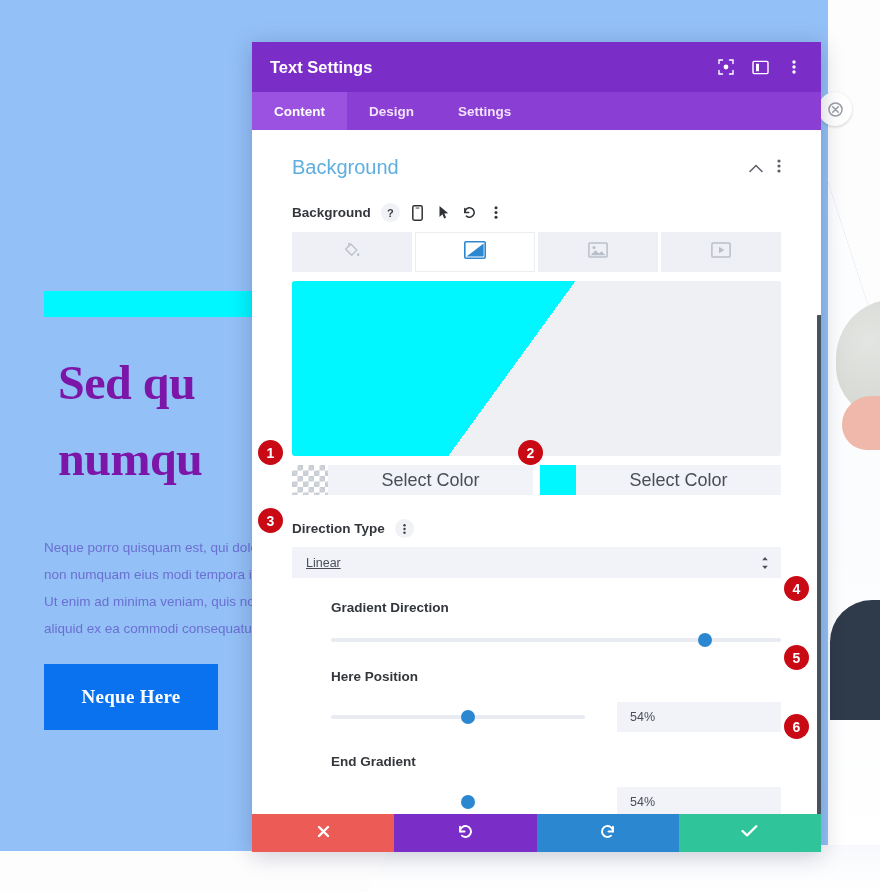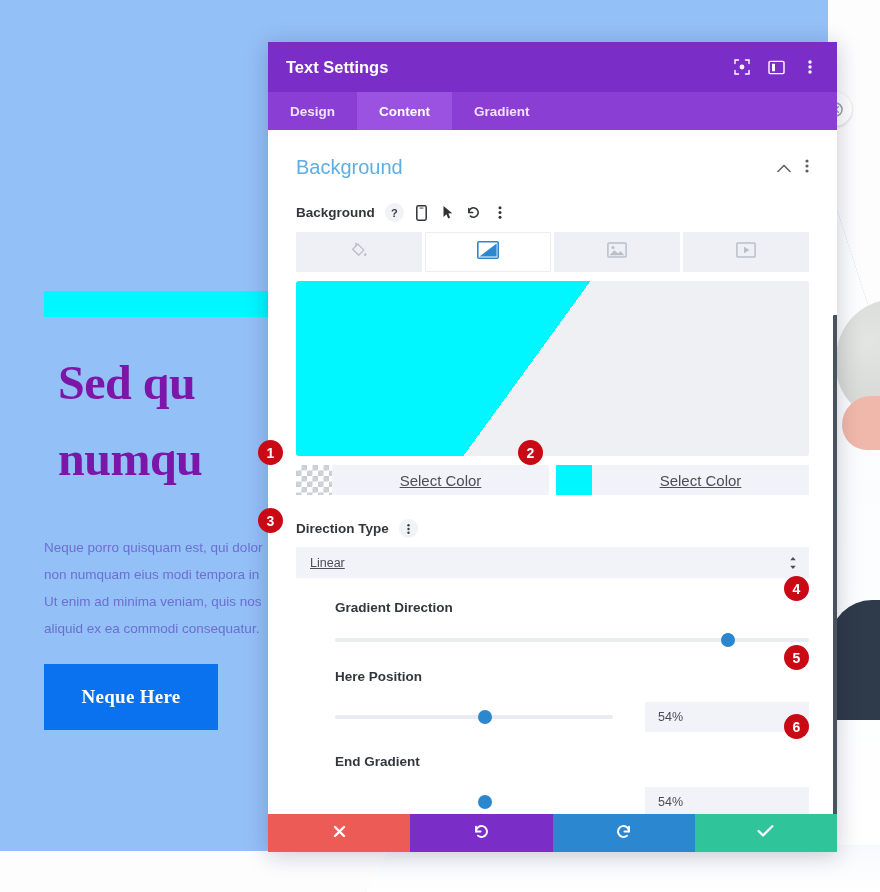--- a/index.html
+++ b/index.html
@@ -72,21 +72,21 @@
   .page-close-btn {
     position: absolute; left: 818px; top: 92px; width: 34px; height: 34px;
     border-radius: 50%; background: #ffffff;
     display: flex; align-items: center; justify-content: center;
     box-shadow: 0 1px 3px rgba(0,0,0,.18);
   }
   .page-close-btn svg { display: block; }
 
   
   .modal {
-    position: absolute; left: 268px; top: 42px; width: 569px; height: 810px;
+    position: absolute; left: 252px; top: 42px; width: 569px; height: 810px;
     background: #ffffff;
     box-shadow: 0 3px 22px rgba(20,20,60,.22);
     display: flex; flex-direction: column; overflow: hidden;
   }
   .modal-header {
     height: 50px; background: #7b2ec7; flex: 0 0 auto;
     display: flex; align-items: center; padding: 0 18px;
   }
   .modal-title { color: #fff; font-size: 16.5px; font-weight: 700; flex: 1 1 auto; }
   .hdr-icons { display: flex; align-items: center; gap: 16px; }
@@ -96,21 +96,21 @@
     height: 38px; background: #8b3ed4; flex: 0 0 auto; display: flex; align-items: stretch;
   }
   .tab {
     display: flex; align-items: center; padding: 0 22px;
     color: #f0e2fb; font-size: 13.5px; font-weight: 700;
   }
   .tab.active { background: #9b52e0; color: #ffffff; }
 
   .modal-body {
     flex: 1 1 auto; position: relative; background: #ffffff; overflow: hidden;
-    padding: 0 28px;
+    padding: 0 40px;
   }
 
   .sect-head {
     display: flex; align-items: center; margin-top: 26px;
   }
   .sect-title { color: #5eaee0; font-size: 20px; font-weight: 400; flex: 1 1 auto; }
   .sect-tools { display: flex; align-items: center; gap: 14px; }
 
   .field-label-row { display: flex; align-items: center; gap: 10px; margin-top: 24px; }
   .field-label { font-size: 13.5px; font-weight: 700; color: #33373c; }
@@ -144,21 +144,21 @@
     background-image:
       linear-gradient(45deg,#c9cdd4 25%,transparent 25%,transparent 75%,#c9cdd4 75%),
       linear-gradient(45deg,#c9cdd4 25%,transparent 25%,transparent 75%,#c9cdd4 75%);
     background-size: 11px 11px;
     background-position: 0 0, 5.5px 5.5px;
     background-color: #ffffff;
   }
   .select-color-btn {
     flex: 1 1 auto; background: #f1f3f8;
     display: flex; align-items: center; justify-content: center;
-    font-size: 15px; color: #4a4e55; text-decoration: underline;
+    font-size: 18px; color: #4a4e55;
   }
 
   .select-box {
     margin-top: 9px; height: 31px; background: #f1f3f8;
     display: flex; align-items: center; padding: 0 14px;
     font-size: 12.5px; color: #4a4e55; position: relative; text-decoration: underline;
   }
   .select-arrows {
     position: absolute; right: 12px; top: 50%; transform: translateY(-50%);
     display: flex; flex-direction: column; gap: 2px; color: #4a4e55;
@@ -263,23 +263,23 @@
           <svg width="4" height="16" viewBox="0 0 4 16">
             <circle cx="2" cy="3" r="1.7" fill="#ffffff"></circle>
             <circle cx="2" cy="8" r="1.7" fill="#ffffff"></circle>
             <circle cx="2" cy="13" r="1.7" fill="#ffffff"></circle>
           </svg>
         </span>
       </div>
     </div>
 
     <div class="tabs">
+      <div class="tab active">Content</div>
       <div class="tab">Design</div>
-      <div class="tab active">Content</div>
-      <div class="tab">Gradient</div>
+      <div class="tab">Settings</div>
     </div>
 
     <div class="modal-body">
 
       <div class="sect-head">
         <div class="sect-title">Background</div>
         <div class="sect-tools">
           <span>
             <svg width="14" height="9" viewBox="0 0 14 9">
               <path d="M1 7.5 L7 1.5 L13 7.5" fill="none" stroke="#5b6068" stroke-width="1.5" stroke-linecap="round"></path>

